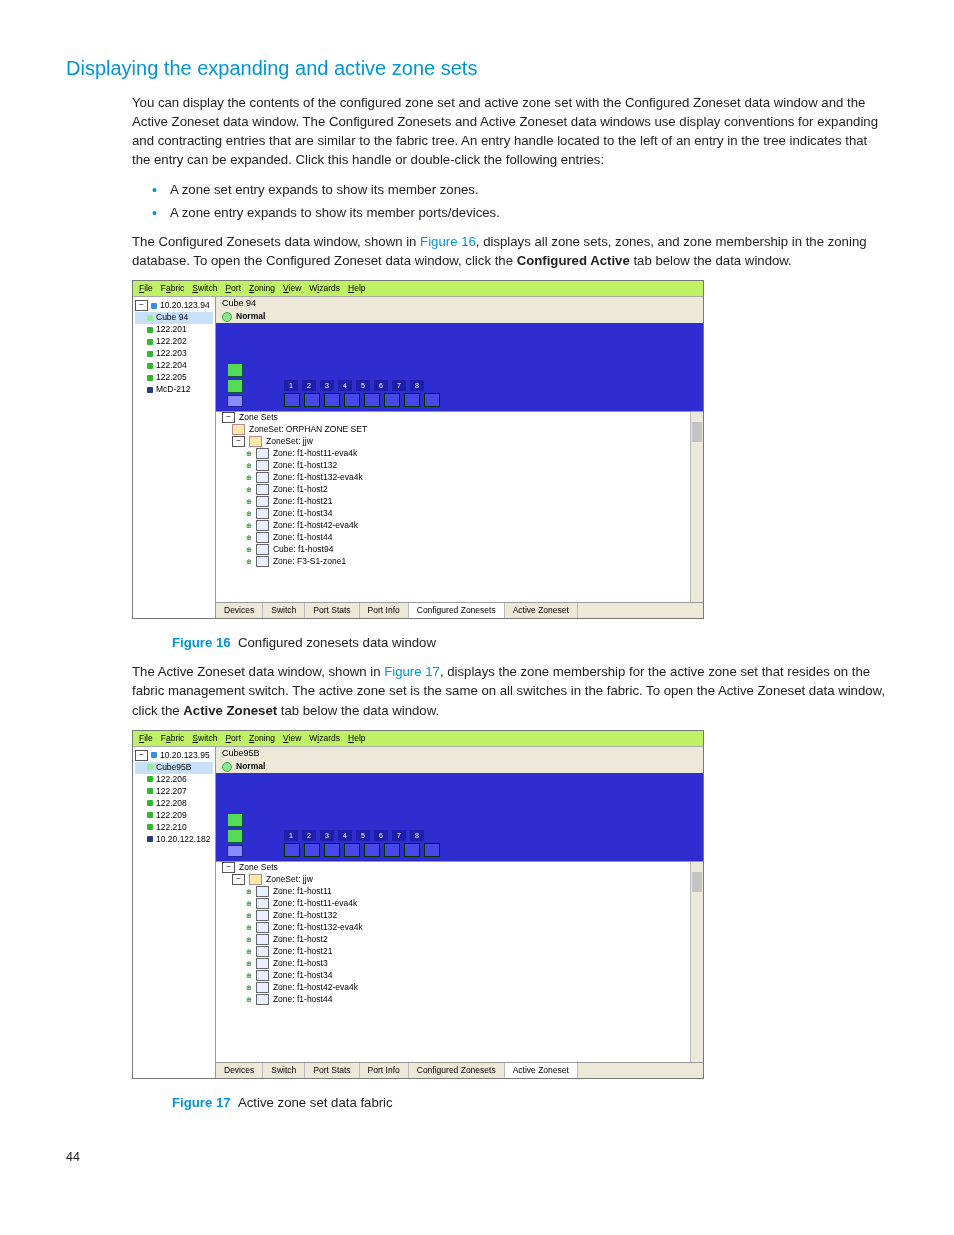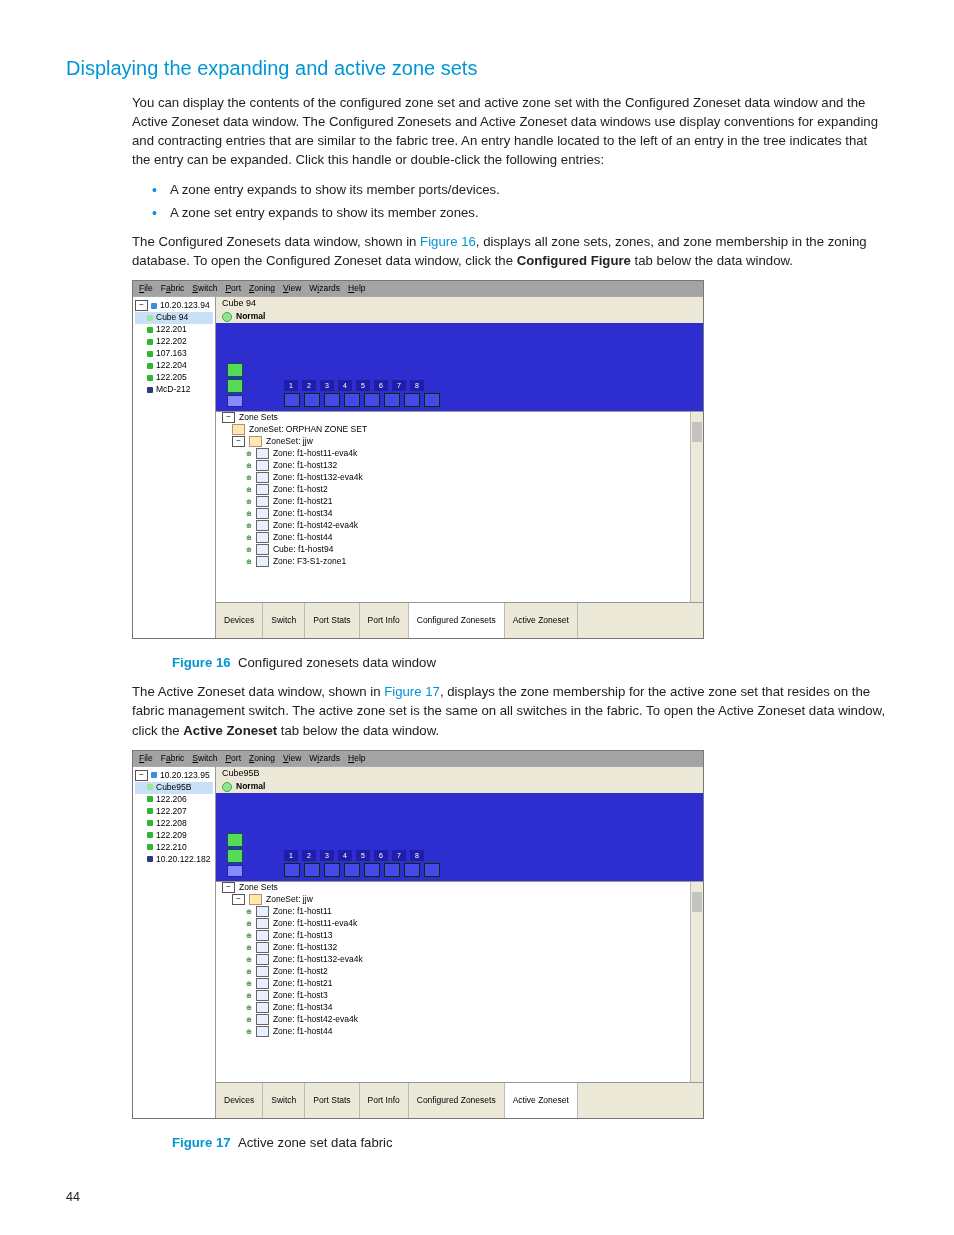--- a/index.html
+++ b/index.html
@@ -58,21 +58,21 @@
     font-size: 8.5px;
     line-height: 11px;
     font-family: Tahoma, Arial, sans-serif;
     color: #000;
   }
   .menubar {
     display: flex;
     gap: 8px;
     padding: 2px 6px;
     border-bottom: 1px solid #aaa;
-    background: #a3a3a3;
+    background: #bef264;
   }
   .menubar span { position: relative; }
   .menubar span u { text-decoration: underline; }
 
   .shot-body { display: flex; }
   .tree-pane {
     width: 78px;
     background: #fff;
     border-right: 1px solid #999;
     padding: 3px 2px;
@@ -128,43 +128,43 @@
   .ic.fold{background:#ffe9a8; border-color:#b88;}
   .ic.plus{font-size:8px; line-height:8px; text-align:center; border-color:#555; background:#fff;}
   .arr{font-size:7px; color:#060;}
 
   .tabbar {
     display:flex;
     border-top:1px solid #999;
     background:#ece9d8;
   }
   .tabbar .tab{
-    padding:12px 8px;
+    padding:2px 8px;
     border-right:1px solid #bbb;
     font-size:8.5px;
     background:#ece9d8;
   }
   .tabbar .tab.sel{background:#fff;}
 
   .short .list-pane{height:200px;}
 </style>
 </head>
 <body>
 
 <h2 class="section-title">Displaying the expanding and active zone sets</h2>
 
 <p class="body-text">You can display the contents of the configured zone set and active zone set with the Configured Zoneset data window and the Active Zoneset data window. The Configured Zonesets and Active Zoneset data windows use display conventions for expanding and contracting entries that are similar to the fabric tree. An entry handle located to the left of an entry in the tree indicates that the entry can be expanded. Click this handle or double-click the following entries:</p>
 
 <ul class="bullets">
+  <li>A zone set entry expands to show its member zones.</li>
   <li>A zone entry expands to show its member ports/devices.</li>
-  <li>A zone set entry expands to show its member zones.</li>
 </ul>
 
 <p class="body-text">
-  <span>The Configured Zonesets data window, shown in </span><a href="#" class="xref">Figure 16</a><span>, displays all zone sets, zones, and zone membership in the zoning database. To open the Configured Zoneset data window, click the </span><b>Configured Figure</b><span> tab below the data window.</span>
+  <span>The Configured Zonesets data window, shown in </span><a href="#" class="xref">Figure 16</a><span>, displays all zone sets, zones, and zone membership in the zoning database. To open the Configured Zoneset data window, click the </span><b>Configured Active</b><span> tab below the data window.</span>
 </p>
 
 <div class="app-shot">
   <div class="menubar">
     <span><u>F</u>ile</span>
     <span>F<u>a</u>bric</span>
     <span><u>S</u>witch</span>
     <span><u>P</u>ort</span>
     <span><u>Z</u>oning</span>
     <span><u>V</u>iew</span>
@@ -185,21 +185,21 @@
       <div class="row indent1">
           <span class="dot g"></span>
           <span>122.201</span>
         </div>
       <div class="row indent1">
           <span class="dot g"></span>
           <span>122.202</span>
         </div>
       <div class="row indent1">
           <span class="dot g"></span>
-          <span>107.163</span>
+          <span>122.203</span>
         </div>
       <div class="row indent1">
           <span class="dot g"></span>
           <span>122.204</span>
         </div>
       <div class="row indent1">
           <span class="dot g"></span>
           <span>122.205</span>
         </div>
       <div class="row indent1">
@@ -434,25 +434,20 @@
             <span>Zone: f1-host11</span>
           </div>
         <div class="lr i2">
             <span class="arr">⊕</span>
             <span class="ic"></span>
             <span>Zone: f1-host11-eva4k</span>
           </div>
         <div class="lr i2">
             <span class="arr">⊕</span>
             <span class="ic"></span>
-            <span>Zone: f1-host13</span>
-          </div>
-        <div class="lr i2">
-            <span class="arr">⊕</span>
-            <span class="ic"></span>
             <span>Zone: f1-host132</span>
           </div>
         <div class="lr i2">
             <span class="arr">⊕</span>
             <span class="ic"></span>
             <span>Zone: f1-host132-eva4k</span>
           </div>
         <div class="lr i2">
             <span class="arr">⊕</span>
             <span class="ic"></span>

